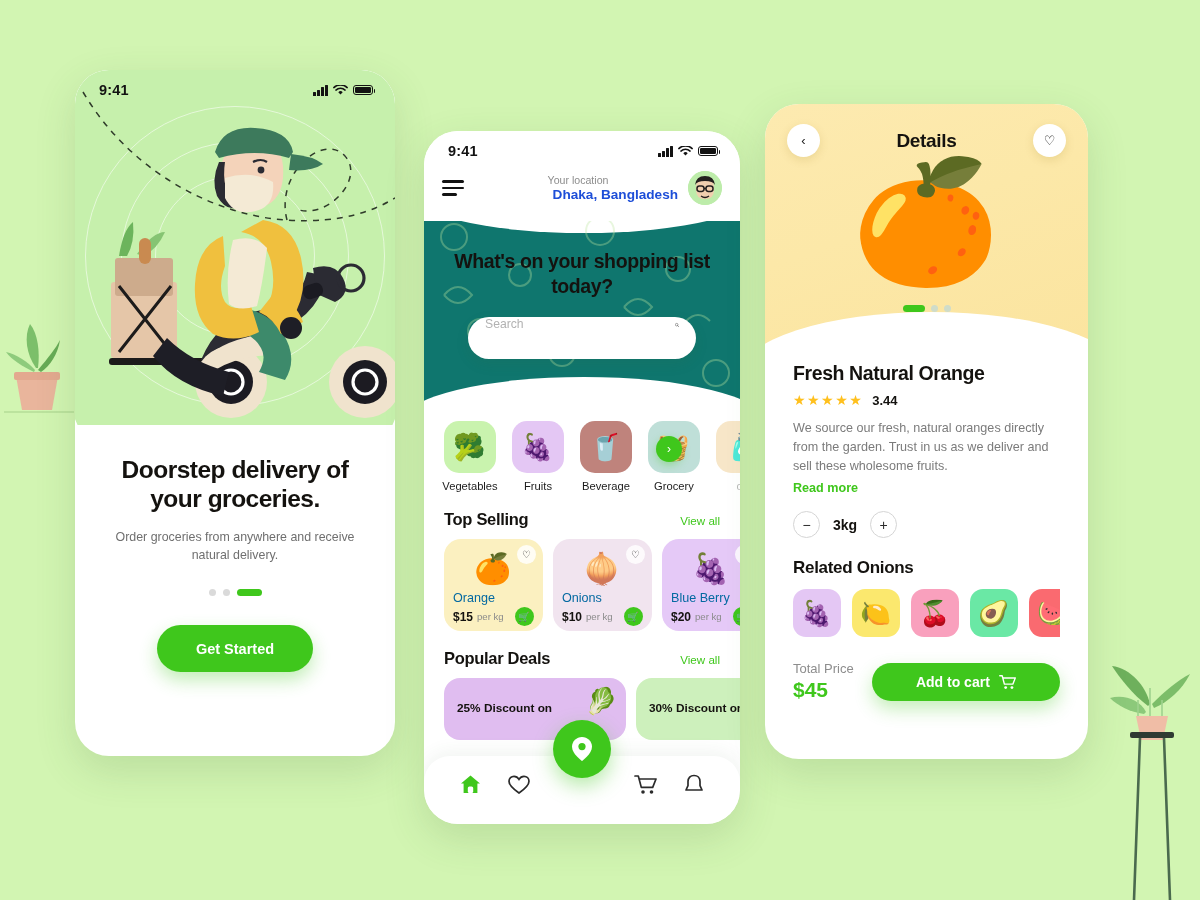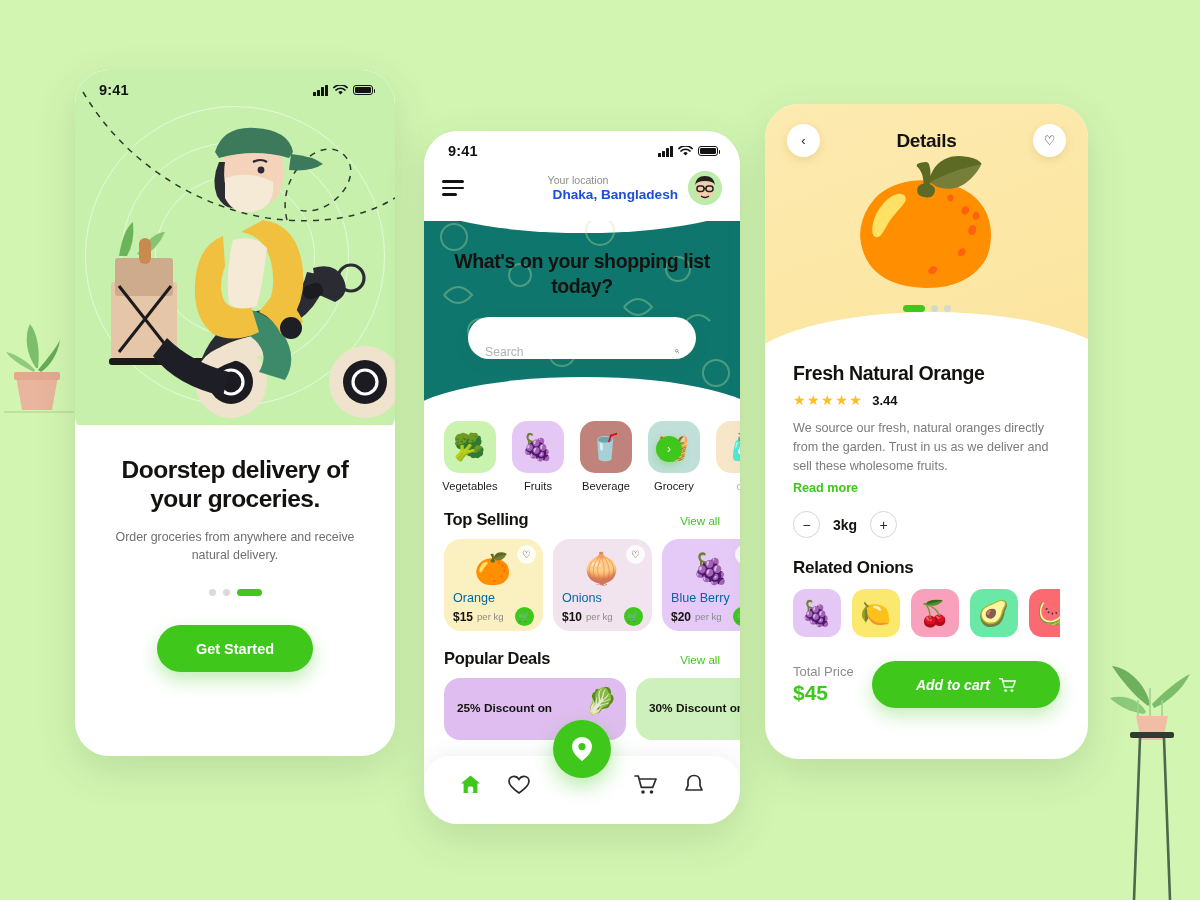--- a/index.html
+++ b/index.html
@@ -99,21 +99,21 @@
     content: ""; position: absolute; left: -20px; bottom: -36px; width: 360px; height: 62px;
     background: #fff; border-radius: 180px 180px 0 0 / 44px 44px 0 0;
   }
   .pattern { position: absolute; inset: 0; opacity: .35; }
   .hero-q {
     position: relative; z-index: 2; text-align: center; font-size: 19.5px;
     line-height: 1.26; font-weight: 800; color: #14120f; letter-spacing: -.4px; padding: 0 26px;
   }
   .search {
     position: relative; z-index: 2; margin: 19px auto 0; width: 228px; height: 42px;
-    background: #fff; border-radius: 22px; display: flex; align-items: flex-end;
+    background: #fff; border-radius: 22px; display: flex; align-items: flex-start;
     padding: 0 17px; box-shadow: 0 5px 14px rgba(60,100,50,.10); gap: 32px;
   }
   .search input {
     flex: 1; border: none; outline: none; background: transparent;
     font-family: inherit; font-size: 12.2px; color: #555;
   }
   .search input::placeholder { color: #b2b2b2; }
 
   .cats { display: flex; gap: 12px; padding: 18px 0 0 18px; position: relative; }
   .cat { width: 56px; flex: 0 0 auto; text-align: center; cursor: pointer; }
@@ -223,25 +223,24 @@
   .rel-title { margin-top: 20px; font-size: 17px; font-weight: 800; color: #14120f; letter-spacing: -.3px; }
   .rel-row { display: flex; gap: 11px; margin-top: 11px; overflow: hidden; }
   .rel {
     width: 48px; height: 48px; flex: 0 0 auto; border-radius: 13px; cursor: pointer;
     display: flex; align-items: center; justify-content: center; font-size: 25px;
   }
   .buy { display: flex; align-items: center; gap: 18px; margin-top: 24px; }
   .tp-label { font-size: 13px; color: #8d8d8d; }
   .tp-val { font-size: 21px; font-weight: 800; color: #3fc71c; margin-top: 2px; }
   .addcart {
-    flex: 1; height: 47px; border: none; border-radius: 25px; background: #3fc71c;
+    flex: 1; height: 38px; border: none; border-radius: 25px; background: #3fc71c;
     color: #fff; font-family: inherit; font-size: 14px; font-weight: 600; cursor: pointer;
     display: flex; align-items: center; justify-content: center; gap: 9px;
     box-shadow: 0 8px 18px rgba(63,199,28,.30);
-    font-style: italic;
   }
 </style>
 </head>
 <body>
 
 <div class="stage">
 
   <svg class="plant-left" viewBox="0 0 70 140">
     <path d="M32 58 C22 44 20 26 26 14 C34 24 36 42 34 58 Z" fill="#7cbf6a"></path>
     <path d="M34 60 C44 48 52 38 56 30 C54 44 46 56 37 62 Z" fill="#67ab56"></path>

